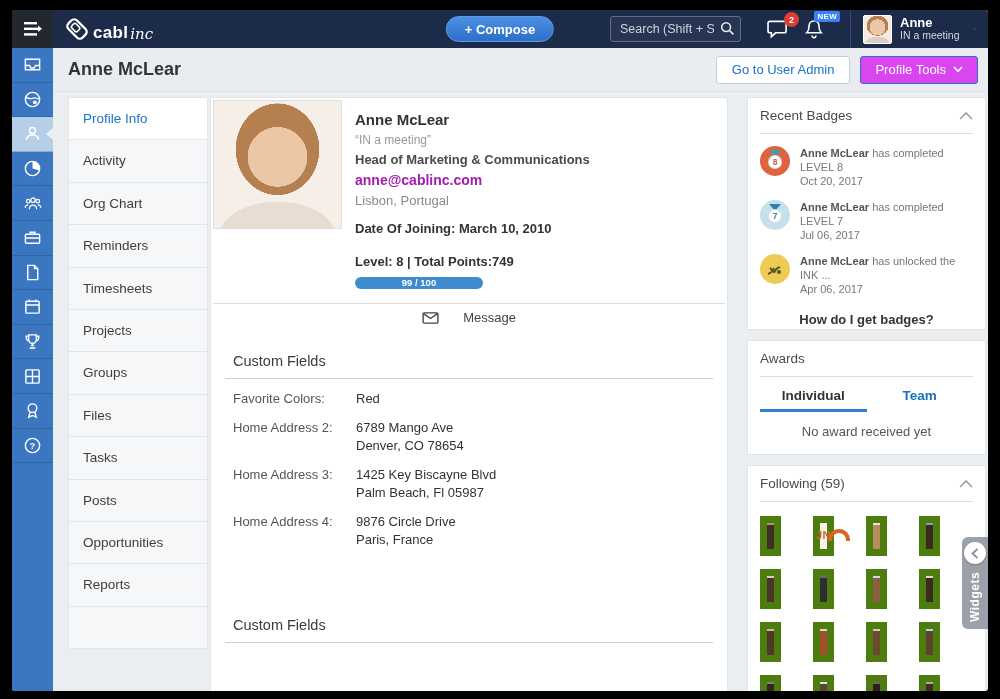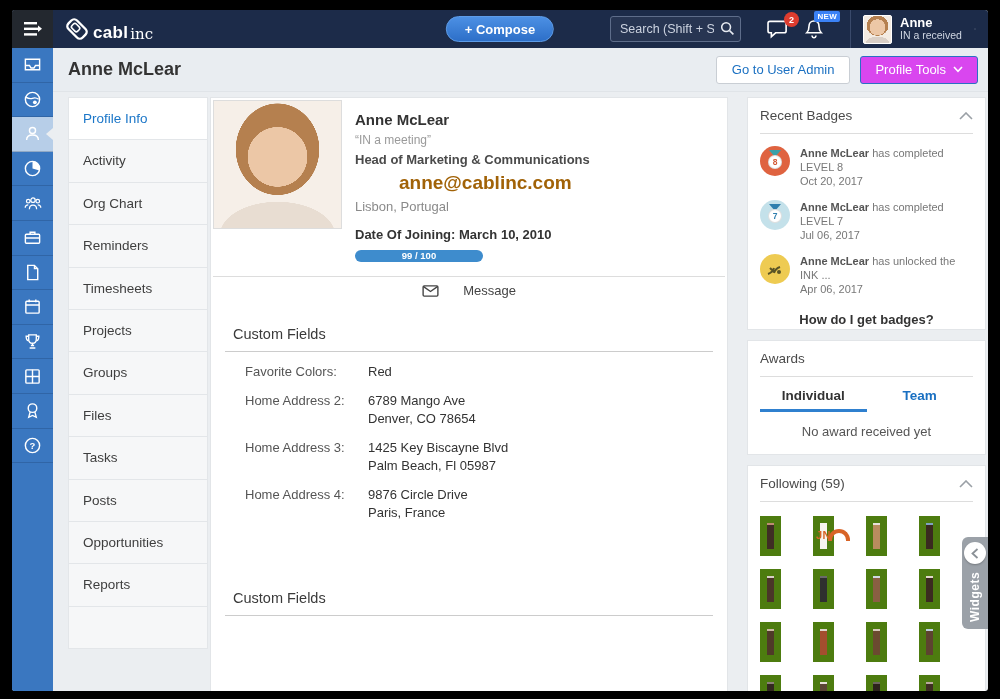--- a/index.html
+++ b/index.html
@@ -5,21 +5,21 @@
   * { margin:0; padding:0; box-sizing:border-box; }
   html,body { width:1000px; height:699px; background:#000; font-family:"Liberation Sans", sans-serif; }
   .frame { position:relative; width:1000px; height:699px; background:#000; border-radius:8px; overflow:hidden; }
   .screen { position:absolute; left:12px; top:10px; width:976px; height:681px; background:#ebeef1; border-radius:3px; overflow:hidden; display:flex; flex-direction:column; }
 
   
   .topbar { position:relative; height:38px; background:#1c2b49; display:flex; align-items:center; flex:none; color:#fff; }
   .burger { width:41px; height:38px; background:#23282f; display:flex; align-items:center; justify-content:center; cursor:pointer; flex:none; }
   .logo { display:flex; align-items:flex-end; margin-left:10px; gap:2px; }
   .logo-bold { font-weight:bold; font-size:17px; letter-spacing:.3px; }
-  .logo-italic { font-size:15px; font-family:"DejaVu Serif", serif; }
+  .logo-italic { font-style:italic; font-size:15px; font-family:"DejaVu Serif", serif; }
   .compose-btn { position:absolute; left:50%; top:6px; transform:translateX(-50%); height:26px; padding:0 18px; border-radius:13px; background:linear-gradient(#4c90e4,#2d6fc8); border:1px solid #5d9ce8; color:#fff; font-size:13px; font-weight:bold; display:flex; align-items:center; cursor:pointer; }
   .top-right { margin-left:auto; display:flex; align-items:center; height:100%; }
   .search-wrap { position:relative; width:131px; height:26px; margin-right:26px; }
   .search-input { width:100%; height:100%; background:rgba(255,255,255,.05); border:1px solid #5e6d8a; border-radius:3px; color:#e6eaf0; font-size:12.5px; padding:0 26px 0 9px; font-family:"Liberation Sans", sans-serif; }
   .search-input::placeholder { color:#ccd3e0; opacity:1; }
   .search-ico { position:absolute; right:6px; top:5px; }
   .icon-btn { position:relative; margin-right:14px; cursor:pointer; display:flex; align-items:center; }
   .chat-badge { position:absolute; top:-7px; right:-9px; min-width:15px; height:15px; border-radius:8px; background:#dd3c2f; color:#fff; font-size:9px; font-weight:bold; display:flex; align-items:center; justify-content:center; padding:0 3px; }
   .new-badge { position:absolute; top:-8px; right:-16px; background:#3b82f6; color:#fff; font-size:8px; font-weight:bold; padding:1px 3px; border-radius:2px; letter-spacing:.3px; }
   .user-block { display:flex; align-items:center; border-left:1px solid #3a4a6b; height:100%; padding:0 12px 0 12px; cursor:pointer; min-width:138px; }
@@ -66,31 +66,31 @@
   .profile-top { display:flex; padding:2px; }
   .photo { width:129px; height:129px; flex:none; border:1px solid #ddd; cursor:pointer;
      background: radial-gradient(circle 30px at 50% 44%, #ecc7a6 0 99%, transparent 100%),
                  radial-gradient(ellipse 42px 46px at 50% 38%, #b5804f 0 99%, transparent 100%),
                  radial-gradient(ellipse 58px 34px at 50% 106%, #e8ddd2 0 99%, transparent 100%),
                  #f6efe8; }
   .info { margin-left:13px; padding-top:11px; }
   .p-name { font-size:15px; font-weight:bold; color:#333; }
   .p-status { font-size:12px; color:#9a9a9a; margin-top:5px; }
   .p-title { font-size:13px; font-weight:bold; color:#4a4a4a; margin-top:5px; }
-  .p-email { font-size:19px; font-weight:600; color:#a16207; margin-top:5px; cursor:pointer;margin-left:44px; }
+  .p-email { font-size:14px; font-weight:600; color:#a21caf; margin-top:5px; cursor:pointer; }
   .p-loc { font-size:13px; color:#8a8a8a; margin-top:5px; }
   .p-join { font-size:13px; font-weight:bold; color:#333; margin-top:13px; }
   .p-level { font-size:13px; font-weight:bold; color:#333; margin-top:18px; }
   .p-bar { margin-top:8px; width:128px; height:12px; border-radius:7px; background:#3e8ccd; color:#fff; font-size:9.5px; font-weight:bold; text-align:center; line-height:12px; }
   .msg-row { border-top:1px solid #ddd; margin:12px 2px 0 2px; height:28px; display:flex; align-items:center; justify-content:center; gap:24px; font-size:13px; color:#444; cursor:pointer; }
 
   .cf-section { padding:0 14px; margin-top:16px; }
   .cf-title { font-size:14.5px; color:#3a3a3a; padding:6px 0 9px 8px; }
   .cf-rule { border:none; border-top:1px solid #ccc; }
-  .cf-row { display:flex; margin:11px 0 0 20px; font-size:13px; line-height:18px; }
+  .cf-row { display:flex; margin:11px 0 0 8px; font-size:13px; line-height:18px; }
   .cf-label { width:123px; flex:none; color:#555; }
   .cf-val { color:#333; }
   .cf-gap { height:46px; }
 
   
   .right-col { width:239px; flex:none; margin-left:19px; }
   .panel { background:#fff; border:1px solid #e2e5e8; padding:0 12px; margin-bottom:10px; }
   .panel-head { height:36px; display:flex; align-items:center; justify-content:space-between; font-size:13.5px; color:#4a4a4a; border-bottom:1px solid #ddd; }
   .chev-up { cursor:pointer; display:flex; }
   .badges-panel { height:233px; overflow:hidden; }
@@ -190,21 +190,21 @@
         <svg width="20" height="21" viewBox="0 0 20 21">
           <path d="M10 2c3.2 0 5 2.3 5 5.2 0 3.6.9 5.3 2.2 6.6H2.8C4.1 12.5 5 10.8 5 7.2 5 4.3 6.8 2 10 2z" fill="none" stroke="#fff" stroke-width="1.6"></path>
           <path d="M8 16.5c.2 1.4 1 2.2 2 2.2s1.8-.8 2-2.2" fill="none" stroke="#fff" stroke-width="1.6"></path>
         </svg>
         <span class="new-badge">NEW</span>
       </div>
       <div class="user-block">
         <div class="mini-avatar"></div>
         <div class="user-txt">
           <div class="user-name">Anne</div>
-          <div class="user-status">IN a received</div>
+          <div class="user-status">IN a meeting</div>
         </div>
         <svg class="user-chev" width="12" height="8" viewBox="0 0 12 8">
           <polyline points="1.5,1.5 6,6 10.5,1.5" fill="none" stroke="#fff" stroke-width="1.8"></polyline>
         </svg>
       </div>
     </div>
   </div>
 
   <div class="below">
 
@@ -323,20 +323,21 @@
         <div class="main-card">
           <div class="profile-top">
             <div class="photo"></div>
             <div class="info">
               <div class="p-name">Anne McLear</div>
               <div class="p-status">“IN a meeting”</div>
               <div class="p-title">Head of Marketing &amp; Communications</div>
               <div class="p-email">anne@cablinc.com</div>
               <div class="p-loc">Lisbon, Portugal</div>
               <div class="p-join">Date Of Joining: March 10, 2010</div>
+              <div class="p-level">Level: 8 | Total Points:749</div>
               <div class="p-bar">99 / 100</div>
             </div>
           </div>
           <div class="msg-row">
             <svg width="17" height="12" viewBox="0 0 18 13">
               <rect x="1" y="1" width="16" height="11" rx="1.2" fill="none" stroke="#444" stroke-width="1.5"></rect>
               <polyline points="1.5,1.8 9,7 16.5,1.8" fill="none" stroke="#444" stroke-width="1.5"></polyline>
             </svg>
             <span>Message</span>
           </div>

